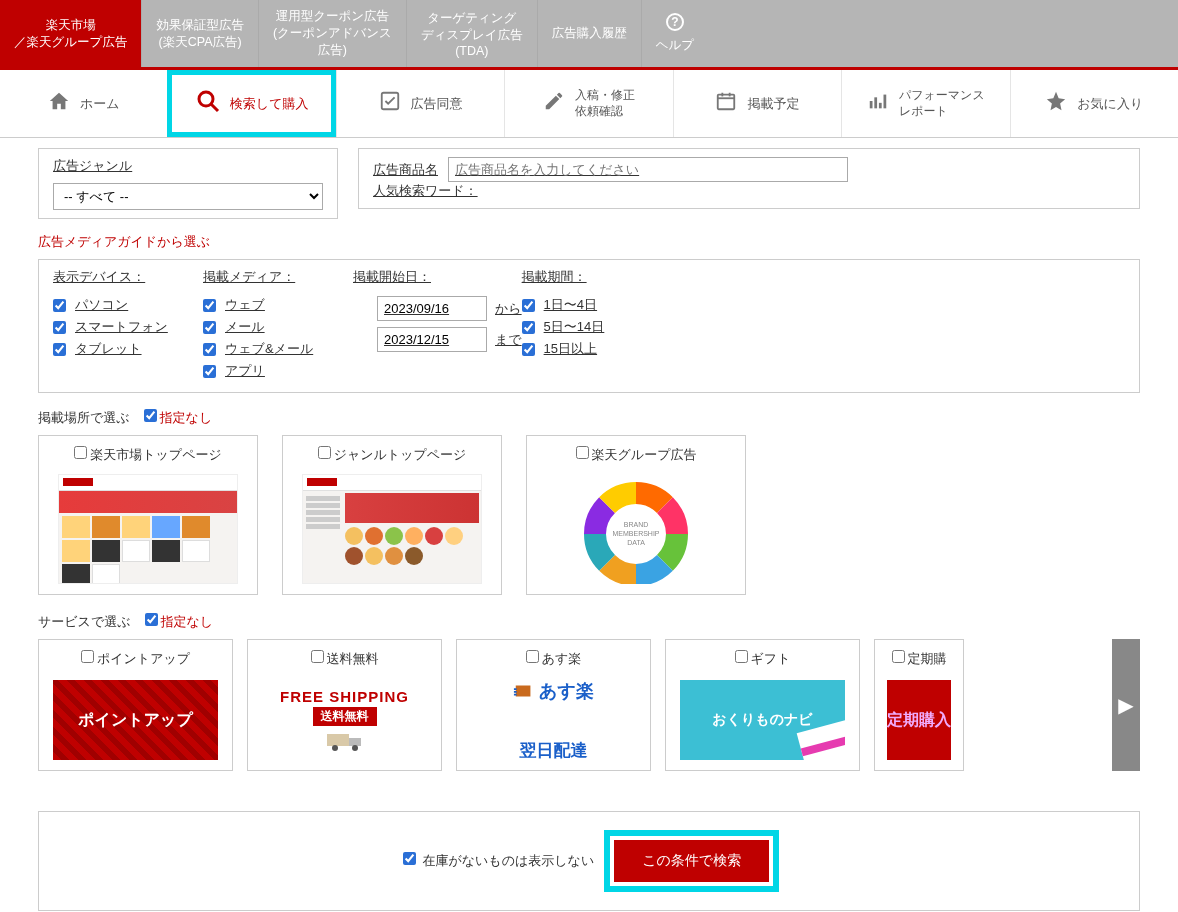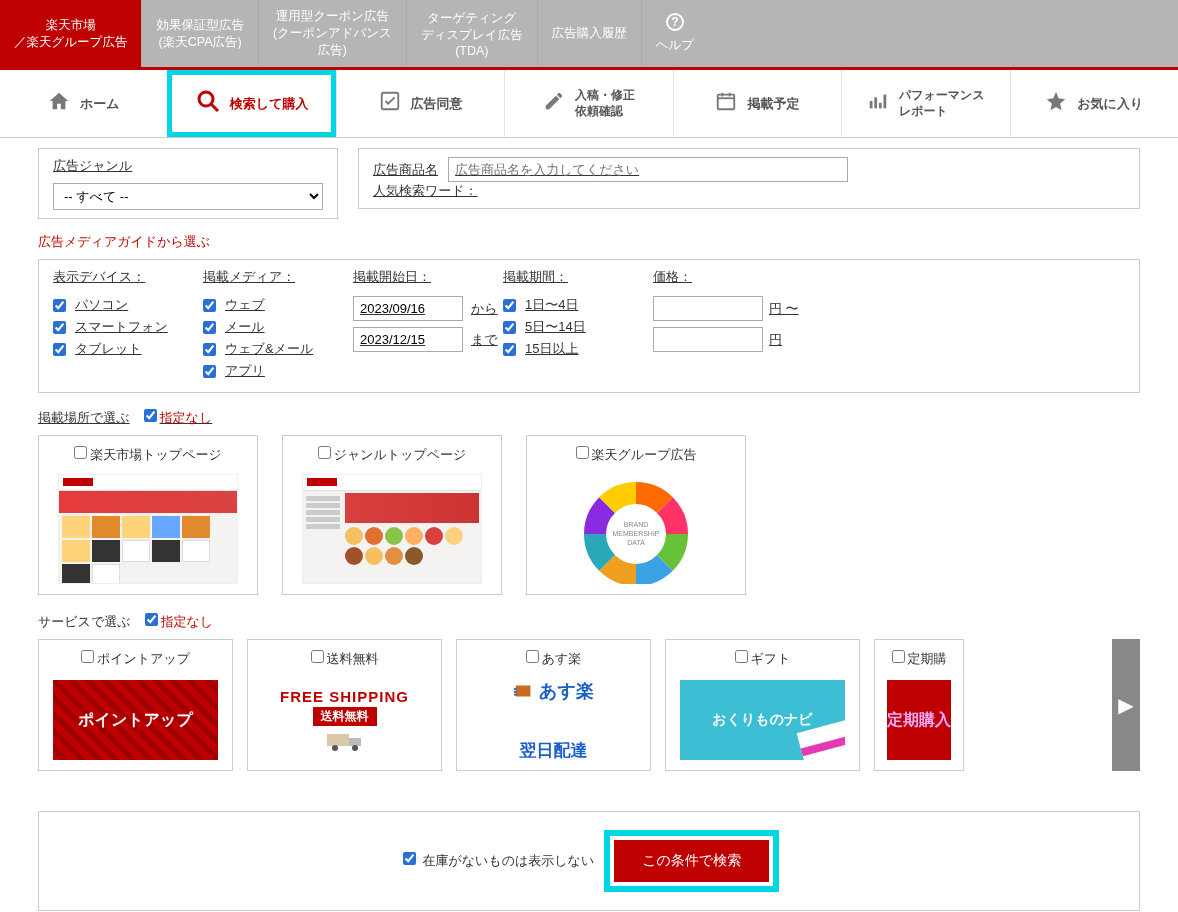--- a/index.html
+++ b/index.html
@@ -2,40 +2,40 @@
 <html><head>
 <meta charset="utf-8">
 <style>
   * { box-sizing: border-box; margin: 0; padding: 0; }
   body { font-family: "Hiragino Kaku Gothic Pro", Meiryo, sans-serif; font-size: 13px; color: #333; background: #fff; }
   .topbar { display: flex; background: #b5b5b5; border-bottom: 3px solid #bf0000; }
   .topbar .tab { color: #fff; padding: 8px 14px; text-align: center; font-size: 12.5px; border-right: 1px solid #aaa; cursor: pointer; display: flex; flex-direction: column; justify-content: center; min-height: 55px; }
   .topbar .tab.active { background: #bf0000; }
   .help { display: flex; align-items: center; gap: 6px; padding: 0 18px; }
   .help-circle { width: 18px; height: 18px; border: 2px solid #fff; border-radius: 50%; display: inline-flex; align-items: center; justify-content: center; font-weight: bold; font-size: 12px; }
-  .subnav { display: flex; background: #fff; border-bottom: 1px solid #ccc; font-weight: bold; }
+  .subnav { display: flex; background: #fff; border-bottom: 1px solid #ccc; }
   .sub-item { flex: 1; padding: 18px 10px; display: flex; align-items: center; justify-content: center; gap: 10px; cursor: pointer; border-left: 1px solid #e5e5e5; color: #555; }
   .sub-item:first-child { border-left: none; }
   .sub-item.highlight { outline: 5px solid #00d6e6; outline-offset: -5px; color: #bf0000; }
   .sub-item .icn { font-size: 22px; color: #777; }
   .sub-item.highlight .icn { color: #bf0000; }
   .two-line { display: flex; flex-direction: column; line-height: 1.3; font-size: 12px; }
   .content { padding: 10px 38px 30px; }
   .row { display: flex; gap: 20px; align-items: flex-start; margin-bottom: 14px; }
   .panel { border: 1px solid #ccc; padding: 8px 14px; background: #fff; flex: 1; text-decoration: underline; }
   .label { color: #333; margin-bottom: 8px; }
   select, input[type=text] { border: 1px solid #aaa; padding: 4px 6px; font-size: 13px; background: #fff; }
   .section-title { color: #bf0000; font-size: 13px; margin: 12px 0 8px; }
   .section-title.black { color: #333; }
   .inline-check { accent-color: #2a6fd6; margin-right: 3px; }
   .media-grid { display: flex; }
   .col { min-width: 150px; }
   .col h4 { font-weight: normal; margin-bottom: 10px; color: #333; }
   .chk { display: flex; align-items: center; gap: 6px; margin: 4px 0; }
-  .date-col input { width: 110px; }
+  .date-col input { width: 110px; margin-left: 24px; }
   .date-row { display: flex; align-items: center; gap: 8px; margin: 6px 0; }
   .price-row { display: flex; align-items: center; gap: 6px; margin: 6px 0; }
   .price-row input { width: 110px; }
   .place-cards { display: flex; gap: 24px; }
   .place-card { border: 1px solid #ccc; padding: 10px 12px; width: 220px; }
   .place-card .head { text-align: center; margin-bottom: 10px; }
   .thumb { width: 180px; height: 110px; background: #f5f3f1; border: 1px solid #eee; margin: 0 auto; position: relative; overflow: hidden; }
   .sv-row { display: flex; gap: 14px; position: relative; }
   .sv-card { border: 1px solid #ccc; padding: 10px 12px; width: 195px; flex-shrink: 0; }
   .sv-card .head { text-align: center; margin-bottom: 12px; }
@@ -236,35 +236,24 @@
           </label>
         <label class="chk">
             <input type="checkbox" class="inline-check" checked="" style="">
             <span>5日〜14日</span>
           </label>
         <label class="chk">
             <input type="checkbox" class="inline-check" checked="" style="">
             <span>15日以上</span>
           </label>
       </div>
-      <div class="col">
-        <h4>価格：</h4>
-        <div class="price-row">
-          <input type="text" style="">
-          <span>円 〜</span>
-        </div>
-        <div class="price-row">
-          <input type="text" style="">
-          <span>円</span>
-        </div>
-      </div>
-    </div>
-  </div>
-
-  <div style="margin:16px 0 8px;display:flex;gap:14px;align-items:flex-end;text-decoration:underline;">
+    </div>
+  </div>
+
+  <div style="margin:16px 0 8px;display:flex;gap:14px;align-items:flex-end;">
     <span class="section-title black" style="margin:0;">掲載場所で選ぶ</span>
     <label class="red-text"><input type="checkbox" class="inline-check" checked="" style=""><span>指定なし</span></label>
   </div>
   <div class="place-cards">
     <div class="place-card">
       <div class="head"><label><input type="checkbox" class="inline-check" style=""><span>楽天市場トップページ</span></label></div>
       <div class="thumb">
         <div class="th-top">
             <div class="th-logo"></div>
           </div>

